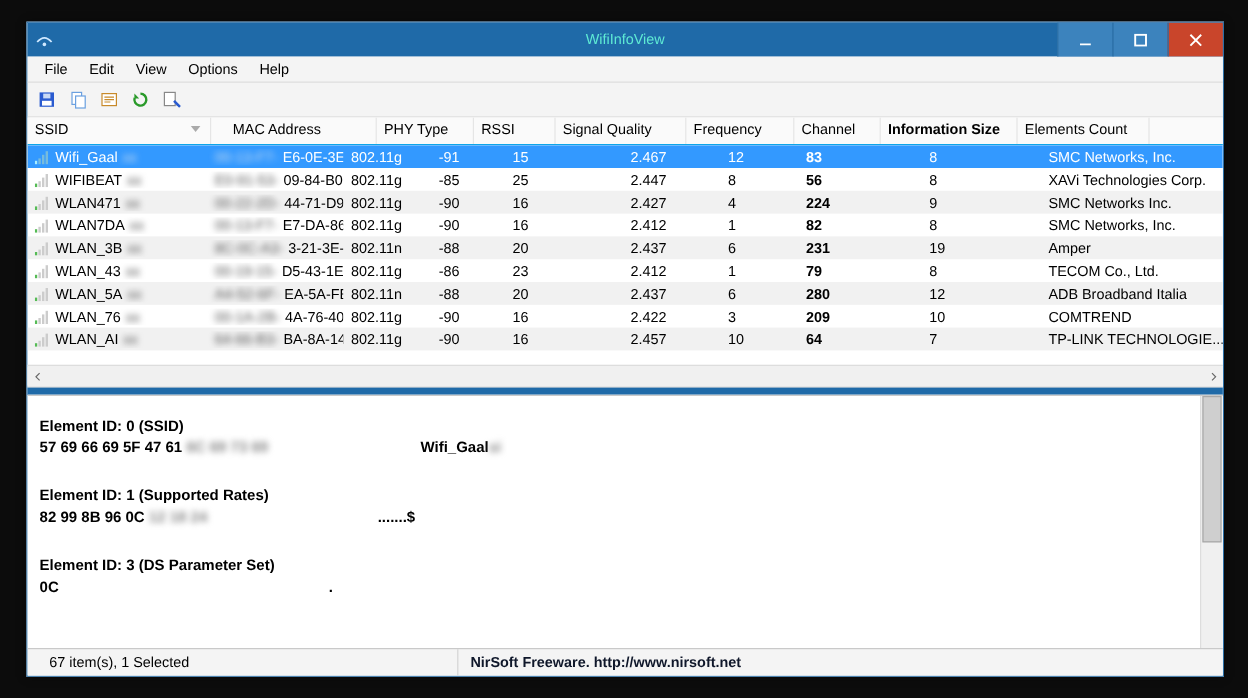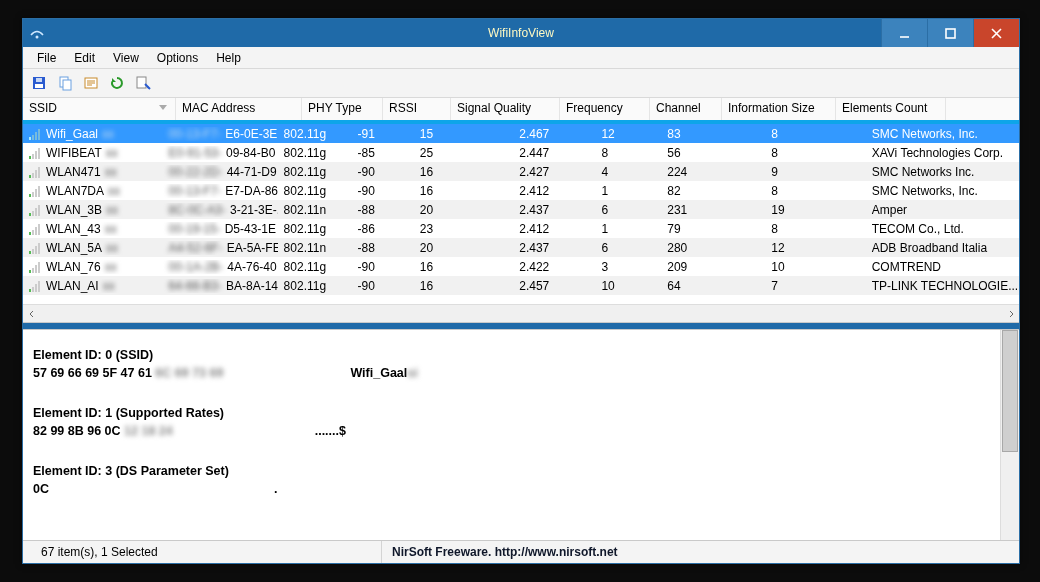--- a/index.html
+++ b/index.html
@@ -15,21 +15,21 @@
     top: 18px; left: 22px; width: 996px; height: 544px;
     background: #fff;
     border: 1px solid #2b6ea5;
     box-shadow: 0 0 6px rgba(0,0,0,.5);
     display: flex; flex-direction: column;
   }
   .titlebar {
     height: 28px;
     background: #1f6aa8;
     display: flex; align-items: center;
-    color: #fef9c3;
+    color: #5eead4;
     position: relative;
   }
   .titlebar .appicon { margin: 0 6px; width:16px; height:16px; display:flex; align-items:center; justify-content:center; color:#cfe8ff; font-size:11px; }
   .titlebar .title { position:absolute; left:50%; transform:translateX(-50%); font-size:12px; }
   .titlebar .controls { margin-left:auto; display:flex; height:100%; }
   .titlebar .ctrl { width:45px; display:flex; align-items:center; justify-content:center; color:#fff; }
   .titlebar .ctrl.min, .titlebar .ctrl.max { background:#3c83bd; border-left:1px solid #2b6ea5;}
   .titlebar .ctrl.close { background:#c9452b; border-left:1px solid #2b6ea5;}
   .titlebar .ctrl svg { width:11px; height:11px; stroke:#fff; stroke-width:1.6; fill:none;}
 
@@ -56,21 +56,21 @@
   
   .list-area {
     border-bottom: 1px solid #c9c9c9;
     display:flex; flex-direction:column;
     height: 224px;
     background:#fff;
   }
   .list-header {
     height: 22px;
     background: #fafafa;
-    border-bottom: 4px solid #0ea5e9;
+    border-bottom: 1px solid #0ea5e9;
     display:flex;
   }
   .list-header .col {
     border-right: 1px solid #e5e5e5;
     padding: 3px 6px 0 6px;
     font-size:12px;
     overflow:hidden; white-space:nowrap; text-overflow:ellipsis;
     position:relative;
   }
   .list-header .col.sort::after{
@@ -83,22 +83,22 @@
   .row { display:flex; height:19px; align-items:center; }
   .row.alt { background:#f1f1f1; }
   .row.sel { background:#3399ff; color:#fff; }
   .row .cell { padding: 0 6px; font-size:12px; overflow:hidden; white-space:nowrap; text-overflow:ellipsis; display:flex; align-items:center; gap:4px;}
   .row .cell .blur { filter: blur(2.5px); color:#555; }
   .row.sel .cell .blur { filter: blur(2.5px); color:#cde; }
   .sigicon { display:inline-flex; }
   .sigicon svg { width:13px; height:12px; }
   
   
-  .c-ssid{width:140px;} .c-mac{width:113px;} .c-phy{width:68px;} .c-rssi{width:55px;}
-  .c-sig{width:96px;} .c-freq{width:77px;} .c-chan{width:59px;} .c-info{width:101px;}
+  .c-ssid{width:140px;} .c-mac{width:113px;margin-left:12px;} .c-phy{width:68px;} .c-rssi{width:55px;}
+  .c-sig{width:96px;} .c-freq{width:77px;} .c-chan{width:59px;} .c-info{width:101px;font-weight:bold;}
   .c-elem{width:97px;} .c-comp{width:155px;}
   
   .hscroll {
     height: 17px; background:#f0f0f0; border-top:1px solid #ddd;
     display:flex; align-items:center;
   }
   .hscroll .arrow { width:17px; height:15px; background:#f0f0f0; display:flex; align-items:center; justify-content:center; }
   .hscroll .track { flex:1; }
   
   .detail-gap { height:6px; background:#1f6aa8; }

